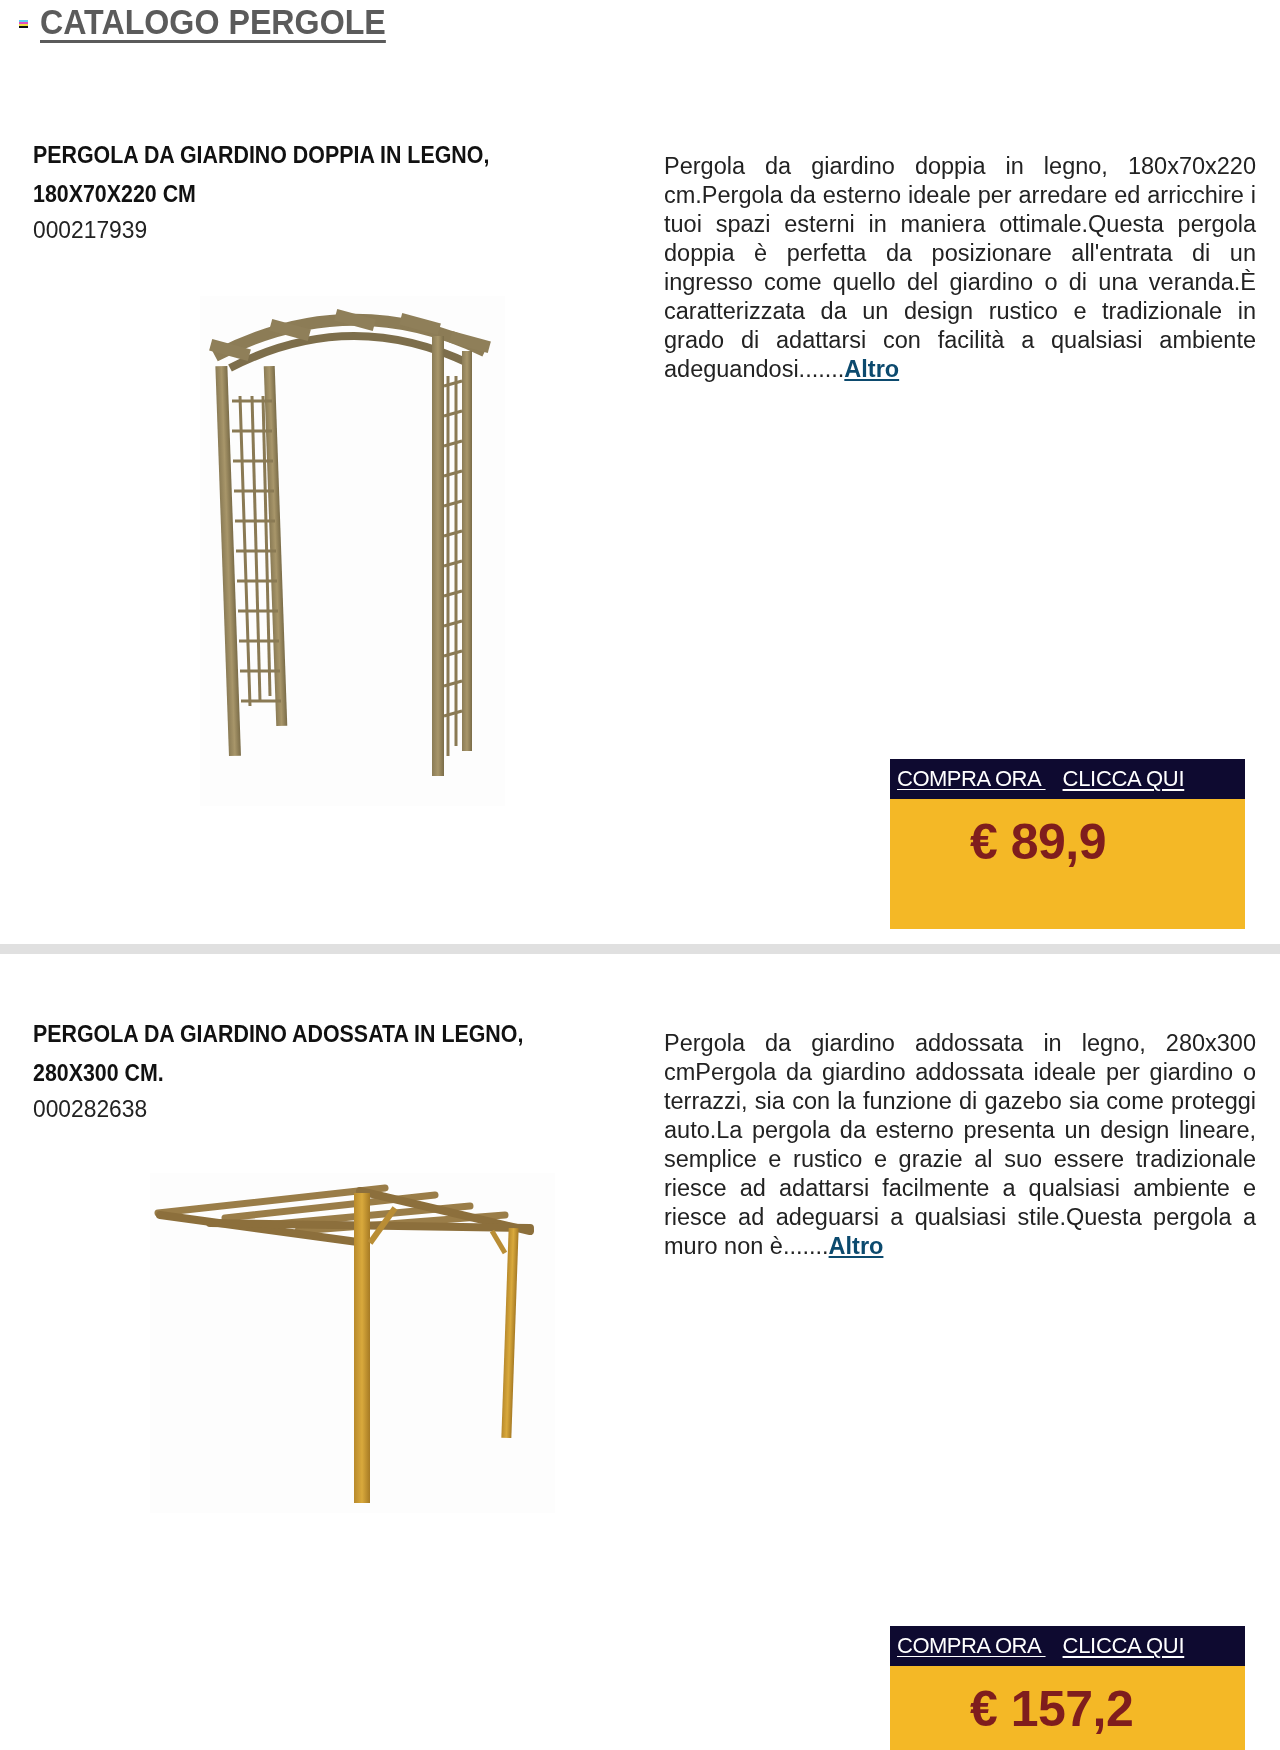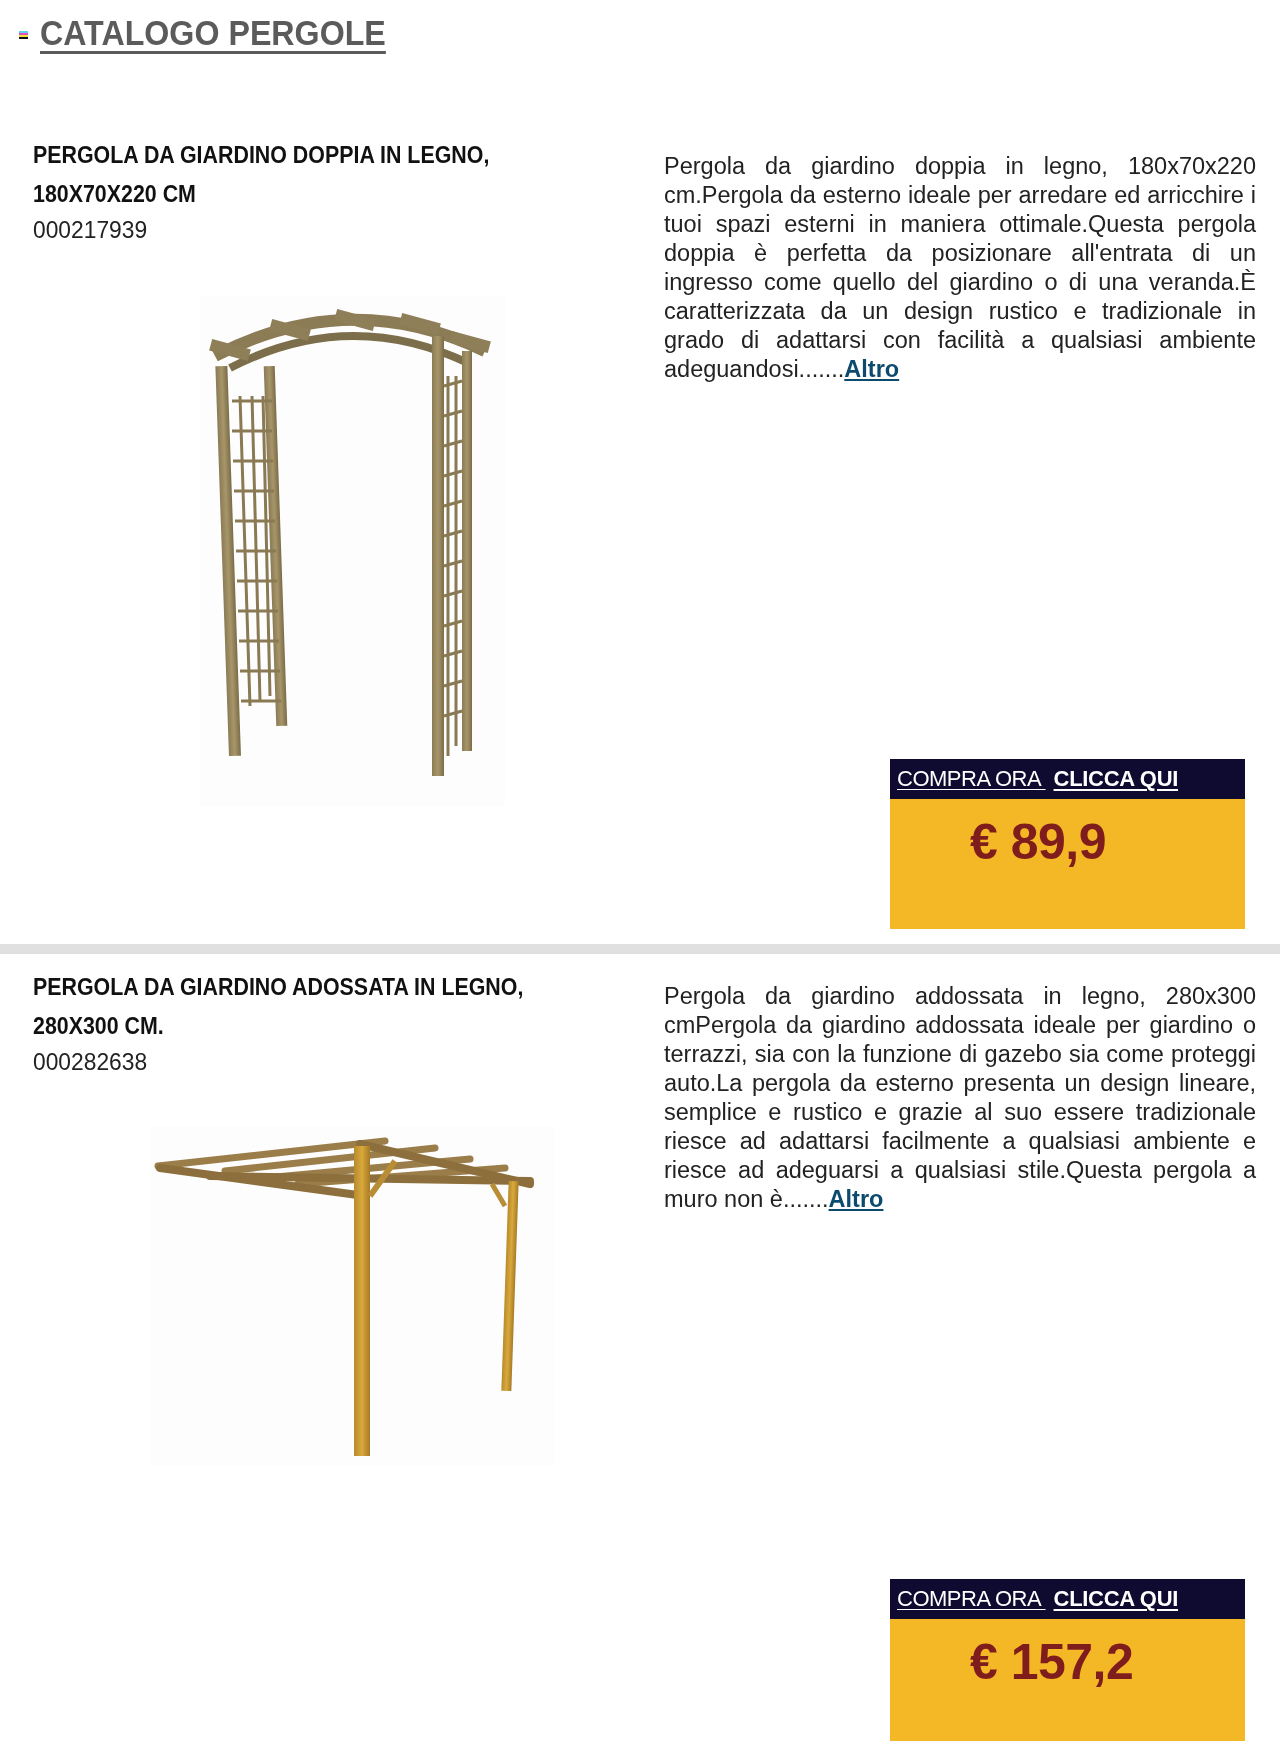--- a/index.html
+++ b/index.html
@@ -1,39 +1,39 @@
 <!DOCTYPE html>
 <html><head>
   <meta charset="utf-8">
   <style>
     * { box-sizing: border-box; margin: 0; padding: 0; }
     html, body { width: 1280px; height: 1750px; background: #ffffff; overflow: hidden; }
     body { position: relative; font-family: "DejaVu Sans", "Liberation Sans", sans-serif; color: #1a1a1a; }
 
-    .header { position: absolute; left: 0; top: 11px; width: 1146px; height: 80px; }
+    .header { position: absolute; left: 0; top: 0; width: 1146px; height: 80px; }
     .cmyk-mark { position: absolute; left: 19px; top: 20px; width: 9px; height: 8px; }
     .cmyk-mark span { display: block; height: 2px; }
     .page-title {
       position: absolute; left: 40px; top: 2px;
       font-family: "Liberation Sans", sans-serif; font-weight: bold;
       font-size: 35px; color: #5b5b5b; letter-spacing: 0px;
       text-decoration: underline; text-decoration-thickness: 3px; text-underline-offset: 6px;
       transform: scaleX(0.92); transform-origin: left top;
     }
     .logo { position: absolute; left: 998px; top: 0px; width: 262px; height: 60px; }
     .logo-word { position: absolute; left: 0; top: -2px; font-family: "Liberation Sans", sans-serif; font-weight: bold; font-size: 39px; letter-spacing: -1px; white-space: nowrap; }
     .logo-euro { color: #27338a; }
     .logo-brico { color: #e2231a; }
     .logo-reg { position: absolute; left: 246px; top: 0px; font-size: 8px; color: #999; }
     .logo-line { position: absolute; left: 2px; top: 46px; width: 165px; height: 3px; background: #f2d23a; border-radius: 2px; }
     .logo-tagline { position: absolute; left: 172px; top: 36px; font-family: "DejaVu Serif", serif; font-style: italic; font-size: 14px; color: #27338a; letter-spacing: 1px; }
 
     .product { position: absolute; left: 0; width: 1280px; }
     .product-1 { top: 116px; height: 810px; }
-    .product-2 { top: 946px; height: 627px; }
+    .product-2 { top: 993px; height: 627px; }
 
     .prod-title {
       position: absolute; left: 33px; width: 560px;
       font-family: "Liberation Sans", sans-serif; font-weight: bold; font-size: 23px;
       line-height: 39px; color: #111; transform: scaleX(0.93); transform-origin: left top;
     }
     .product-1 .prod-title { top: 20px; }
     .product-2 .prod-title { top: 22px; }
     .prod-code {
       position: absolute; left: 33px; font-family: "Liberation Sans", sans-serif;
@@ -56,21 +56,21 @@
     .product-2 .prod-image { left: 150px; top: 180px; width: 405px; height: 340px; }
 
     .buy-box { position: absolute; left: 890px; width: 355px; }
     .product-1 .buy-box { top: 643px; height: 170px; }
     .product-2 .buy-box { top: 633px; height: 162px; }
     .buy-header {
       height: 40px; background: #0e0a30; color: #ffffff; padding-left: 7px;
       font-family: "Liberation Sans", sans-serif; font-size: 22px; line-height: 40px; white-space: nowrap;
     }
     .buy-header .compra { text-decoration: underline; text-decoration-thickness: 1px; text-underline-offset: 3px; letter-spacing: -0.5px; }
-    .buy-header .clicca { font-weight: bold; text-decoration: underline; text-underline-offset: 3px; margin-left: 8px; letter-spacing: -0.3px; }
+    .buy-header .clicca { font-weight: normal; text-decoration: underline; text-underline-offset: 3px; margin-left: 17px; letter-spacing: -0.3px; }
     .buy-price-area { position: relative; background: #f4b826; height: calc(100% - 40px); }
     .buy-price {
       position: absolute; left: 80px; top: 14px;
       font-family: "Liberation Sans", sans-serif; font-weight: bold; font-size: 50px; color: #7f1d1d; letter-spacing: -0.5px;
     }
 
     .divider { position: absolute; left: 0; top: 944px; width: 1280px; height: 10px; background: #e0e0e0; }
   </style>
 </head>
 <body>

